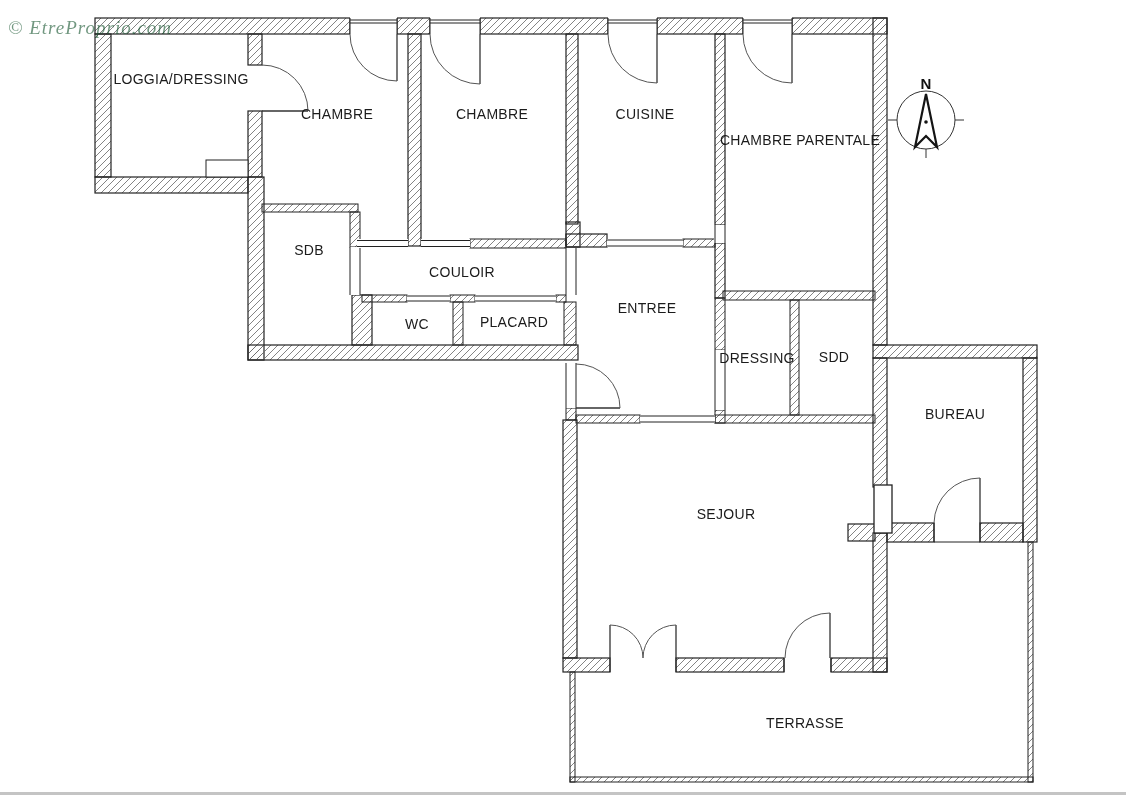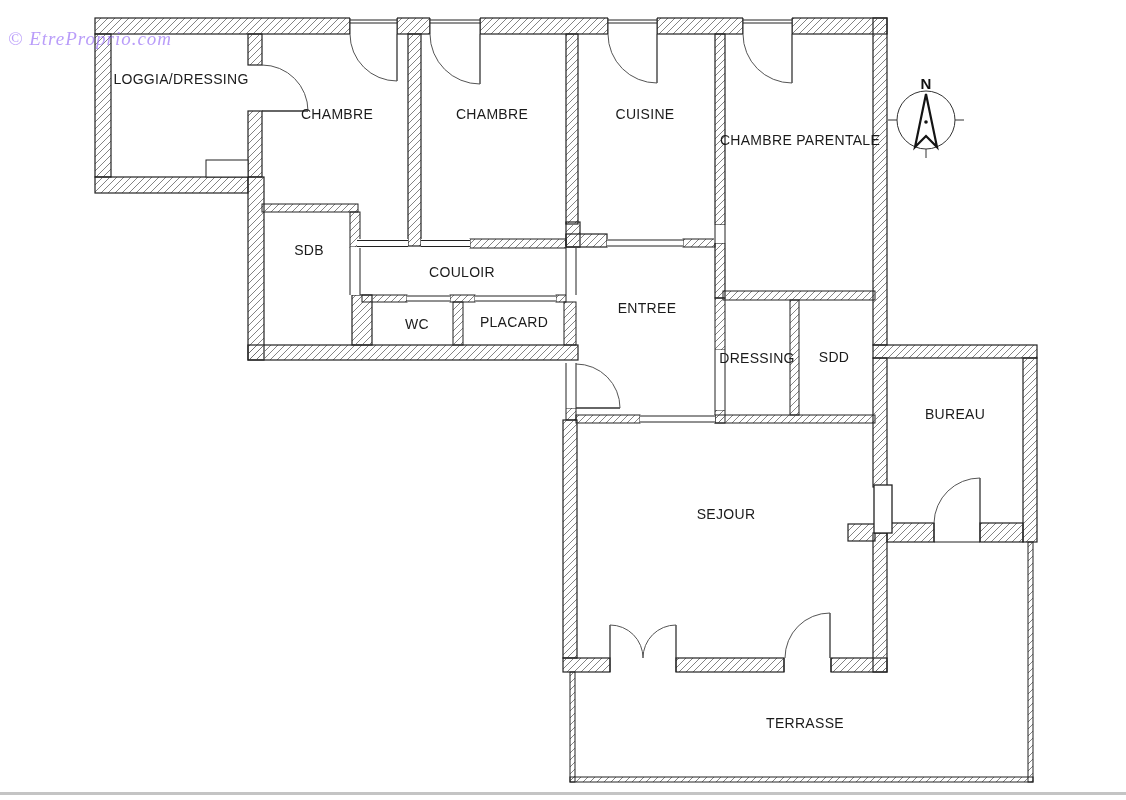--- a/index.html
+++ b/index.html
@@ -2,23 +2,23 @@
 <html><head>
 <meta charset="utf-8">
 <style>
   html,body{margin:0;padding:0;background:#ffffff;}
   .plan-canvas{
     position:relative;width:1126px;height:800px;background:#ffffff;
     font-family:"Liberation Sans",sans-serif;overflow:hidden;
   }
   .plan-canvas svg{position:absolute;left:0;top:0;}
   .watermark{
-    position:absolute;left:8px;top:28px;
+    position:absolute;left:8px;top:17px;
     font:italic 19px "Liberation Serif",serif;
-    color:#8b5cf6;opacity:.6;letter-spacing:1px;z-index:5;
+    color:#14532d;opacity:.6;letter-spacing:1px;z-index:5;
     pointer-events:none;white-space:nowrap;
   }
   .room-label{
     font-family:"Liberation Sans",sans-serif;
     font-size:14px;letter-spacing:.3px;fill:#1b1b1b;
     text-anchor:middle;
   }
   .north-label{
     font-family:"Liberation Sans",sans-serif;
     font-size:15px;fill:#111;text-anchor:middle;font-weight:bold;

